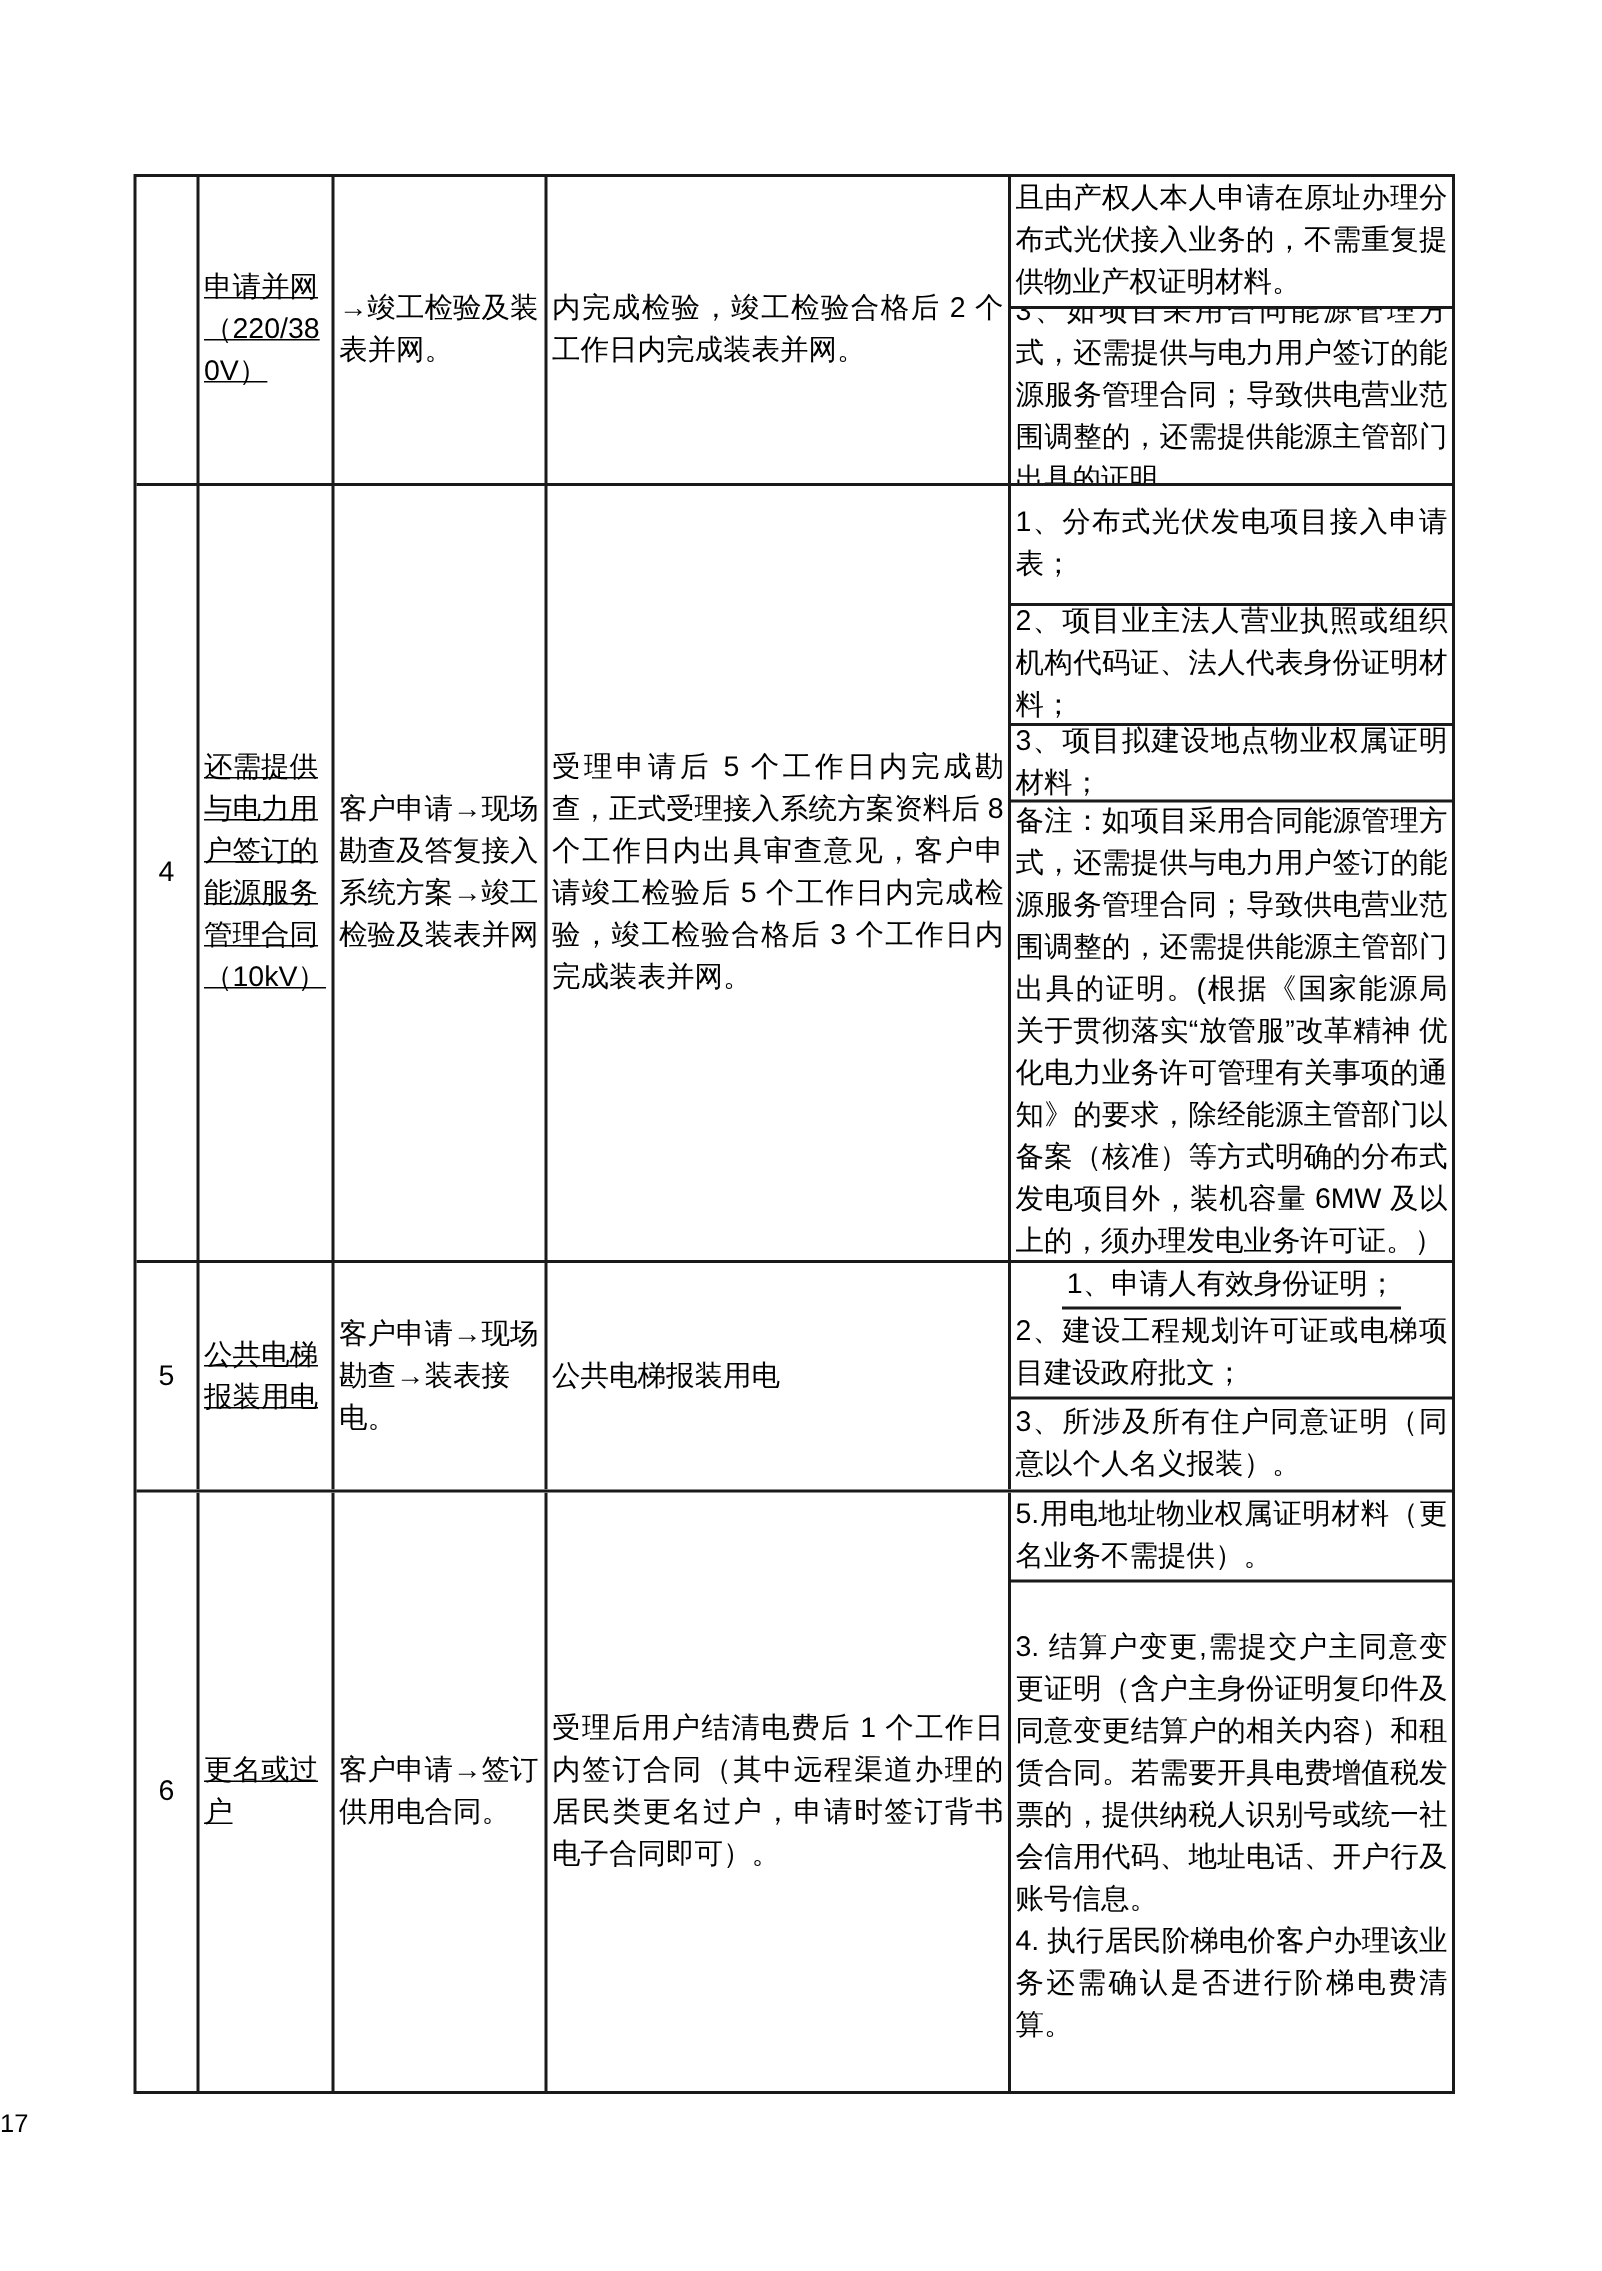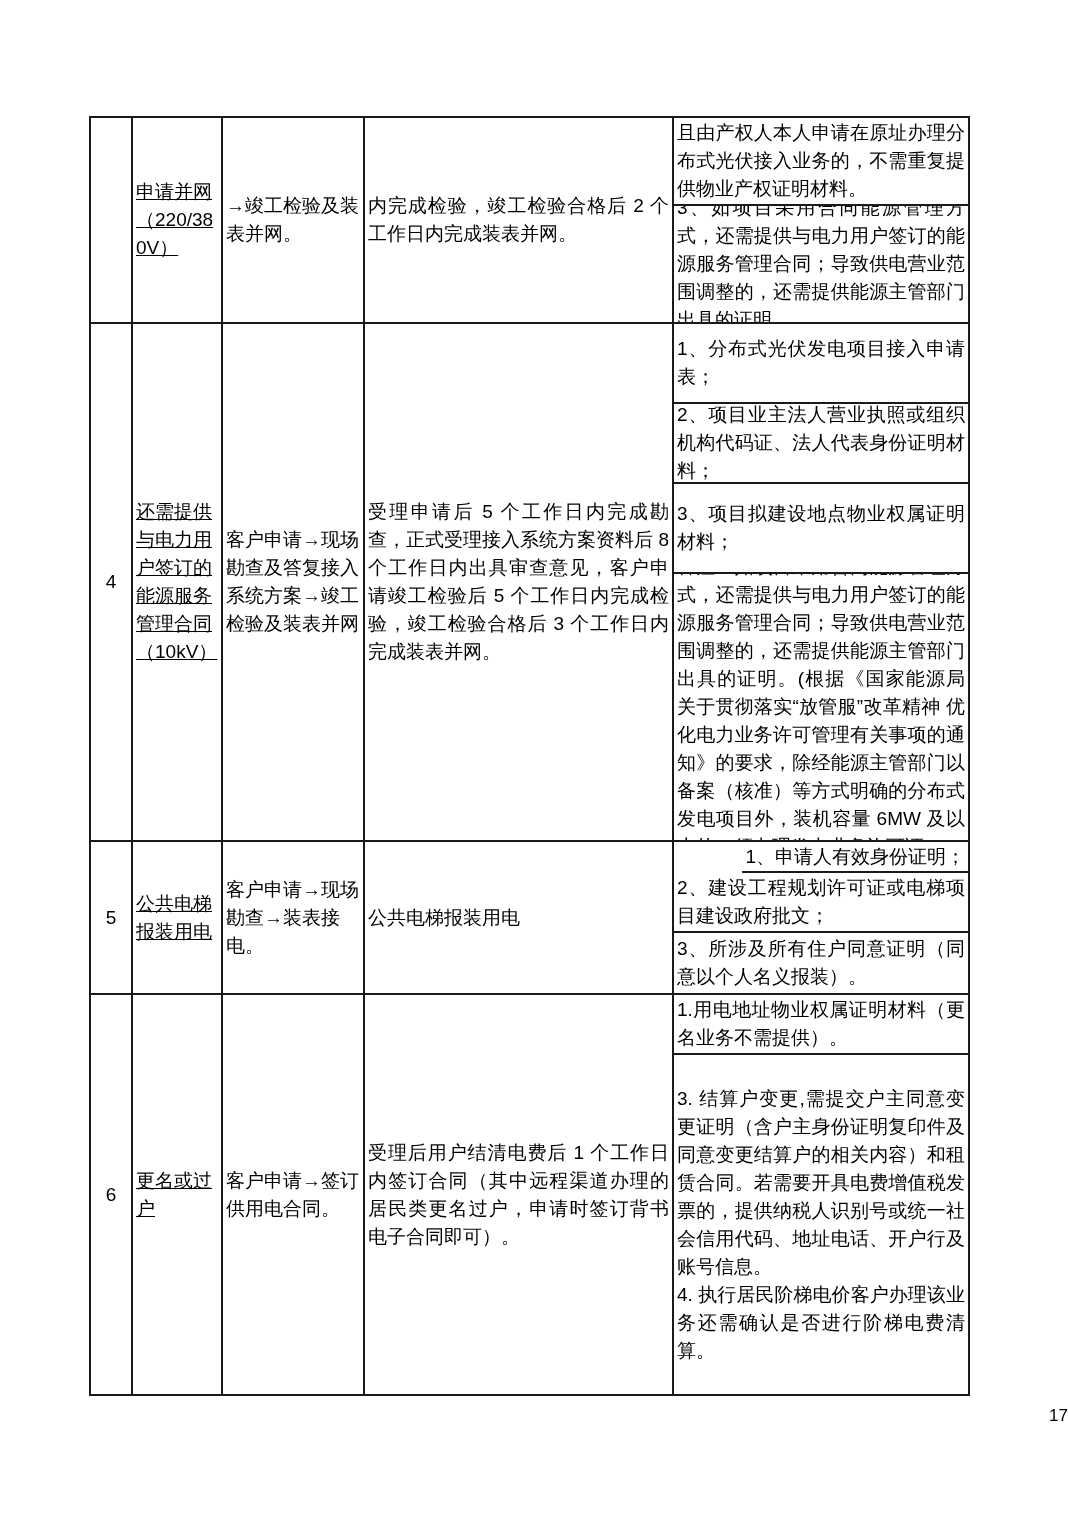--- a/index.html
+++ b/index.html
@@ -42,39 +42,39 @@
   .c2 { width: 90px; text-decoration: underline; }
   .c2 .txt { word-break: break-all; }
   .c3 { width: 142px; }
   .c4 { width: 309px; }
   .c5 {
     flex: 1;
     display: flex;
     flex-direction: column;
     border-right: none;
     padding: 0;
-    align-items: flex-end;
+    align-items: center;
   }
   .c5sub {
     border-bottom: 2px solid #1a1a1a;
     display: flex;
     align-items: center;
     padding: 1px 3px;
     overflow: hidden;
   }
   .c5sub.grow { flex: 1; border-bottom: none; }
   .txt { width: 100%; }
   .just { text-align: justify; }
   .pre { white-space: pre-line; }
   .footer {
     position: absolute;
     top: 1404px;
     left: 0;
     width: 100%;
-    text-align: right;
+    text-align: left;
     font-size: 17px;
     line-height: 24px;
   }
 </style>
 </head>
 <body>
 
 <div class="page">
   <div class="table">
 
@@ -114,21 +114,21 @@
       <div class="cell c4">
         <div class="txt just">受理申请后 5 个工作日内完成勘查，正式受理接入系统方案资料后 8 个工作日内出具审查意见，客户申请竣工检验后 5 个工作日内完成检验，竣工检验合格后 3 个工作日内完成装表并网。</div>
       </div>
       <div class="c5">
         <div class="c5sub" style="height:80px">
           <div class="txt just">1、分布式光伏发电项目接入申请表；</div>
         </div>
         <div class="c5sub" style="height:80px">
           <div class="txt just">2、项目业主法人营业执照或组织机构代码证、法人代表身份证明材料；</div>
         </div>
-        <div class="c5sub" style="height:90px">
+        <div class="c5sub" style="height:51px">
           <div class="txt just">3、项目拟建设地点物业权属证明材料；</div>
         </div>
         <div class="c5sub grow">
           <div class="txt just">备注：如项目采用合同能源管理方式，还需提供与电力用户签订的能源服务管理合同；导致供电营业范围调整的，还需提供能源主管部门出具的证明。(根据《国家能源局关于贯彻落实“放管服”改革精神 优化电力业务许可管理有关事项的通知》的要求，除经能源主管部门以备案（核准）等方式明确的分布式发电项目外，装机容量 6MW 及以上的，须办理发电业务许可证。）</div>
         </div>
       </div>
     </div>
 
     <div class="trow" style="height:153px">
       <div class="cell c1">
@@ -164,21 +164,21 @@
         <div class="txt">更名或过户</div>
       </div>
       <div class="cell c3">
         <div class="txt">客户申请→签订供用电合同。</div>
       </div>
       <div class="cell c4">
         <div class="txt just">受理后用户结清电费后 1 个工作日内签订合同（其中远程渠道办理的居民类更名过户，申请时签订背书电子合同即可）。</div>
       </div>
       <div class="c5">
         <div class="c5sub" style="height:60px">
-          <div class="txt just">1.用电地址物业权属证明材料（更名业务不需提供）。</div>
+          <div class="txt just">5.用电地址物业权属证明材料（更名业务不需提供）。</div>
         </div>
         <div class="c5sub grow">
           <div class="txt just pre">3.  结算户变更,需提交户主同意变更证明（含户主身份证明复印件及同意变更结算户的相关内容）和租赁合同。若需要开具电费增值税发票的，提供纳税人识别号或统一社会信用代码、地址电话、开户行及账号信息。
 4.  执行居民阶梯电价客户办理该业务还需确认是否进行阶梯电费清算。</div>
         </div>
       </div>
     </div>
 
   </div>
 

